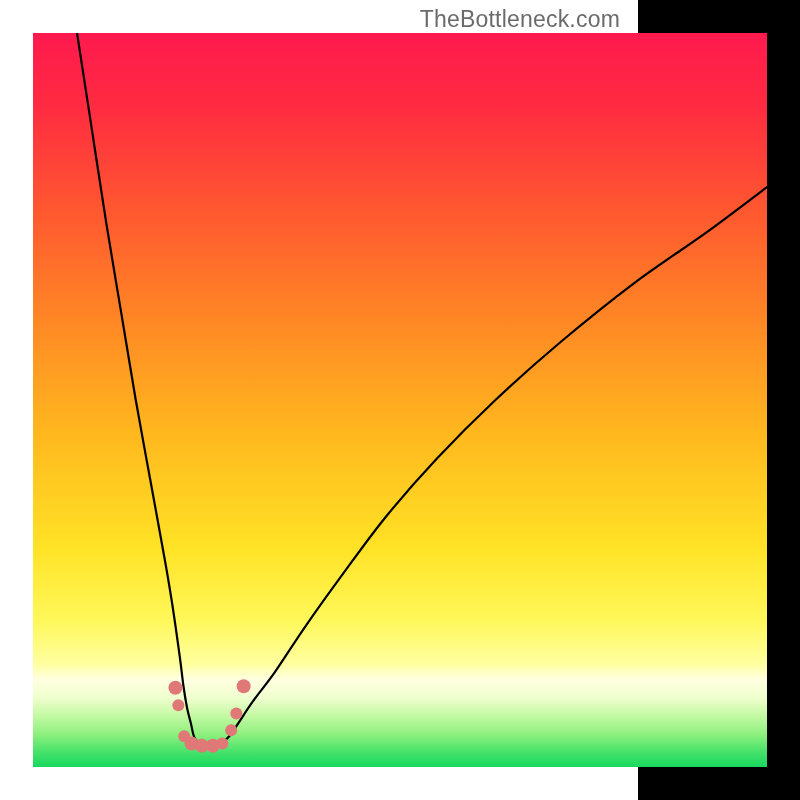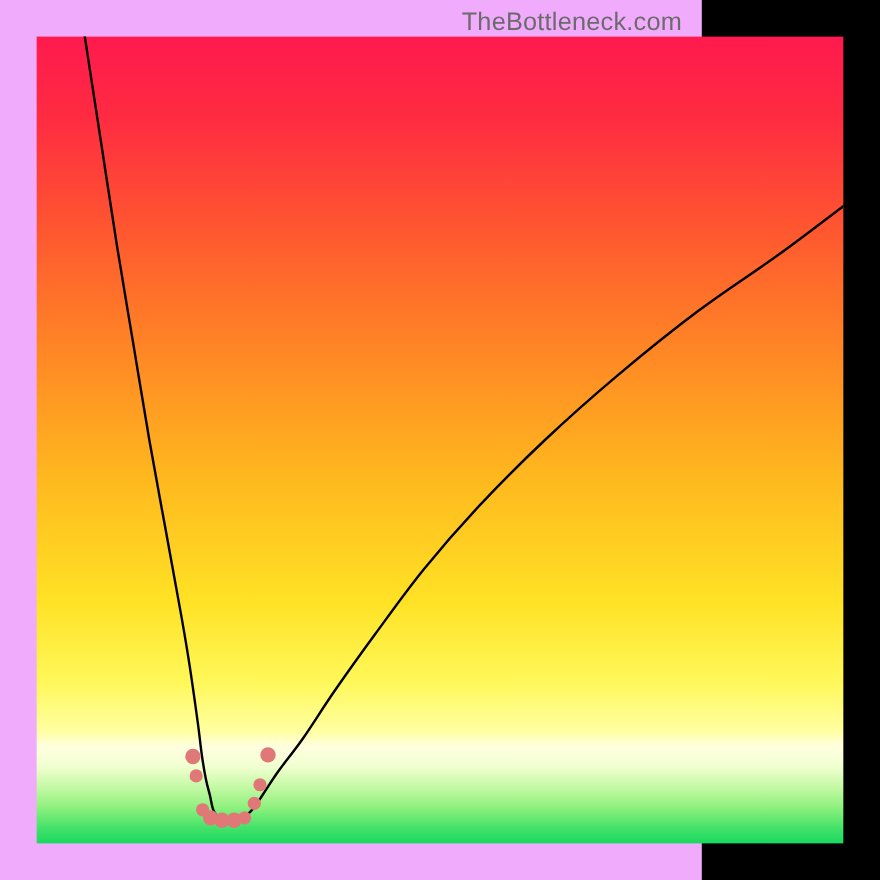--- a/index.html
+++ b/index.html
@@ -10,21 +10,21 @@
     background: #000;
     overflow: hidden;
     font-family: Arial, Helvetica, sans-serif;
   }
   .frame {
     position: absolute;
     left: 0;
     top: 0;
     width: 638px;
     height: 800px;
-    background: #f0abfc;
+    background: #ffffff;
   }
   .plot-area {
     position: absolute;
     left: 33px;
     top: 33px;
     width: 734px;
     height: 734px;
     overflow: hidden;
   }
   .gradient {

